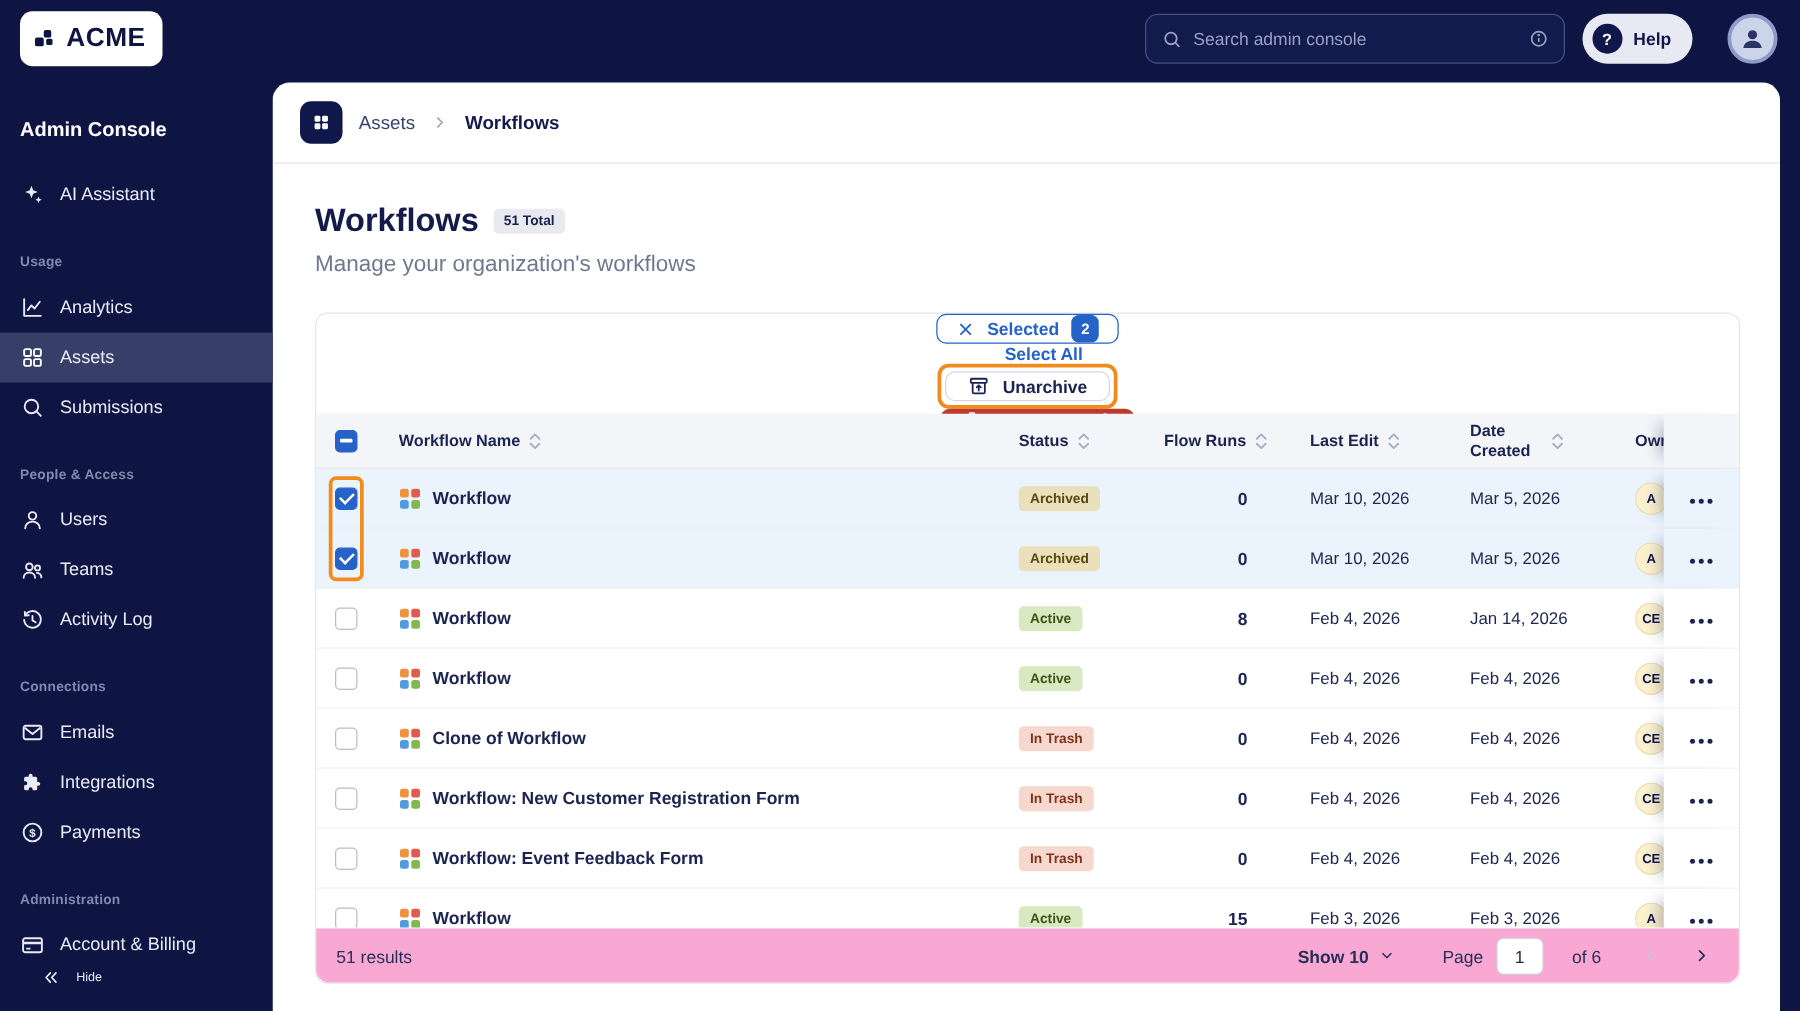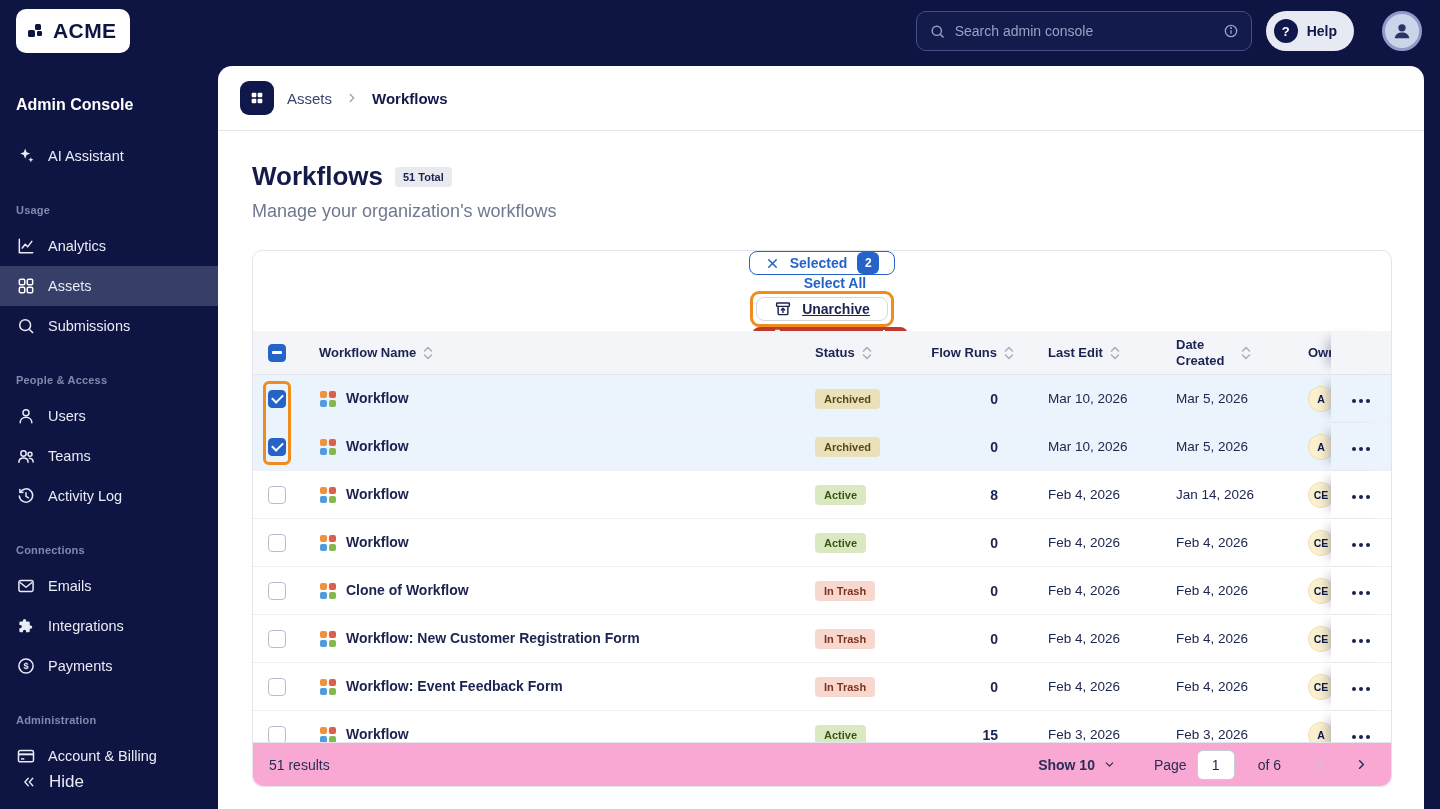--- a/index.html
+++ b/index.html
@@ -34,42 +34,42 @@
   .help-q::before{content:"?";}
   .avatar{margin-left:28px;width:40px;height:40px;border-radius:50%;background:#ccd4ea;border:3px solid #8f9ac9;display:flex;align-items:center;justify-content:center;}
   
   .app-body{display:flex;height:747px;}
   
   .sidebar{width:218px;flex:0 0 218px;background:var(--navy);color:#e9ebf5;position:relative;}
   .sidebar-title{margin:34px 16px 22px;font-size:16px;font-weight:700;color:#fff;}
   .nav-item{display:flex;align-items:center;gap:12px;height:40px;padding:0 16px;font-size:14.5px;color:#e9ebf5;cursor:pointer;white-space:nowrap;}
   .nav-item.active{background:var(--navy-item);}
   .nav-section-label{padding:28px 16px 10px;font-size:11px;font-weight:700;color:#8289ad;letter-spacing:.2px;}
-  .hide-row{position:absolute;bottom:7px;left:4px;right:0;display:flex;align-items:center;gap:11px;padding:0 16px;height:40px;font-size:17px;cursor:pointer;}
+  .hide-row{position:absolute;bottom:7px;left:16px;right:0;display:flex;align-items:center;gap:11px;padding:0 16px;height:40px;font-size:10px;cursor:pointer;}
   
   .content{flex:1;background:var(--navy);padding:4px 16px 0 0;}
   .main-card{background:#fff;border-radius:14px;height:780px;overflow:hidden;}
   .crumb-bar{height:65px;display:flex;align-items:center;gap:13px;padding:0 22px;border-bottom:1px solid var(--border);}
   .crumb-icon{width:34px;height:34px;border-radius:9px;background:#10174a;display:flex;align-items:center;justify-content:center;}
   .crumb-parent{font-size:15px;color:#39426c;cursor:pointer;}
   .crumb-current{font-weight:700;color:#141b4a;font-size:15px;}
   .page-head{padding:30px 32px 0 34px;}
   .title-line{display:flex;align-items:center;gap:12px;}
   .page-title{font-size:26px;font-weight:800;color:#141b4a;}
   .total-badge{background:#e8eaef;color:#1b2350;font-size:11px;font-weight:700;border-radius:4px;padding:4px 8px;}
   .page-sub{margin-top:9px;font-size:18px;color:var(--muted);}
   
   .table-card{margin:28px 32px 0 34px;border:1px solid var(--border);border-radius:10px;position:relative;background:#fff;}
   .toolbar{height:80px;display:flex;align-items:center;padding:0 20px;flex-direction:column;}
   .btn-selected{display:flex;align-items:center;gap:10px;height:40px;padding:0 15px;border:1.5px solid var(--accent);border-radius:8px;color:var(--accent);font-weight:700;font-size:14px;background:#fff;}
   .count-badge{background:var(--accent);color:#fff;border-radius:6px;min-width:22px;height:22px;display:flex;align-items:center;justify-content:center;font-size:12px;font-weight:700;padding:0 6px;}
   .select-all{margin-left:26px;background:none;border:0;color:var(--accent);font-weight:700;font-size:14px;}
   .toolbar-spacer{flex:1;}
   .annotation-unarchive{border:3px solid var(--orange);border-radius:9px;padding:3px;display:inline-flex;}
-  .btn-unarchive{display:flex;align-items:center;gap:10px;height:24px;padding:0 17px;border:1px solid #d4d8e0;border-radius:8px;background:#fff;color:#1b2350;font-weight:700;font-size:14px;text-decoration:underline;}
+  .btn-unarchive{display:flex;align-items:center;gap:10px;height:24px;padding:0 17px;border:1px solid #d4d8e0;border-radius:8px;background:#fff;color:#1b2350;font-weight:700;font-size:14px;}
   .btn-trash{margin-left:16px;display:flex;align-items:center;gap:10px;height:40px;padding:0 17px;border-radius:8px;background:var(--red);color:#fff;font-weight:700;font-size:14px;border:0;}
   
   .trow{display:grid;grid-template-columns:48px 514px 110px 123px 128px 130px 1fr;align-items:center;position:relative;}
   .thead{height:44px;background:var(--header-bg);border-bottom:1px solid var(--border);font-size:13px;font-weight:700;color:#1b2350;}
   .th{display:flex;align-items:center;gap:7px;}
   .th-num{justify-content:flex-end;padding-right:34px;}
   .th-date .th-label{width:58px;line-height:1.18;}
   .cell-cbx{display:flex;justify-content:center;}
   .tbody{position:relative;height:367px;overflow:hidden;}
   .body-row{height:48px;border-bottom:1px solid #edeff4;font-size:13.5px;color:#20284f;background:#fff;}

